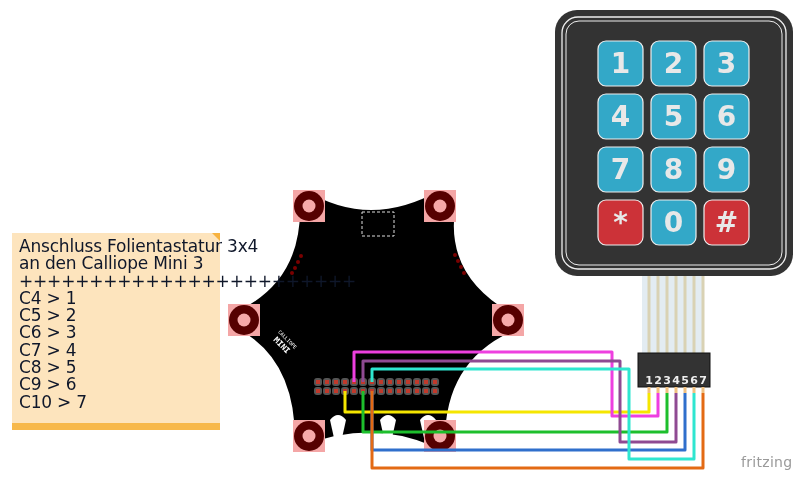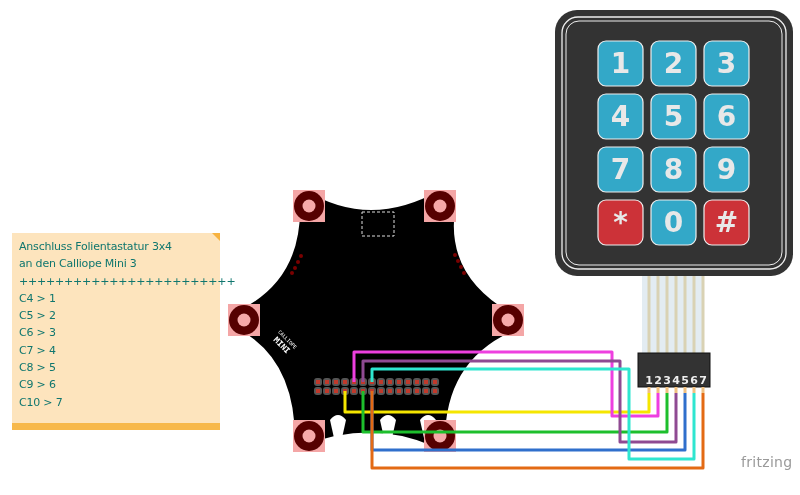--- a/index.html
+++ b/index.html
@@ -1,21 +1,21 @@
 <!DOCTYPE html>
 <html><head>
 <meta charset="utf-8">
 <style>
   html, body { margin:0; padding:0; background:#ffffff; }
   body { width:800px; height:495px; position:relative; overflow:hidden; font-family:"DejaVu Sans", sans-serif; }
   #canvas { position:absolute; left:0; top:0; }
   .note { position:absolute; left:12px; top:233px; width:208px; height:197px; background:#fde4bd; box-sizing:border-box; }
   .note-fold { position:absolute; right:0; top:0; width:0; height:0; border-top:8px solid #f7b23f; border-left:8px solid transparent; }
   .note-bar { position:absolute; left:0; bottom:0; width:100%; height:7px; background:#f7b84a; }
-  .note-text { position:absolute; left:7px; top:5px; font-size:11px; line-height:17.3px; color:#0f766e; white-space:pre; font-family:"DejaVu Sans", sans-serif; letter-spacing:-0.2px; }
+  .note-text { position:absolute; left:7px; top:5px; font-size:17px; line-height:17.3px; color:#0f172a; white-space:pre; font-family:"DejaVu Sans", sans-serif; letter-spacing:-0.2px; }
   .brand { position:absolute; left:741px; top:454px; font-size:14px; color:#9a9a9a; font-family:"DejaVu Sans", sans-serif; letter-spacing:0.3px; }
 </style>
 </head>
 <body>
 
 <svg id="canvas" width="800" height="495" viewBox="0 0 800 495">
 
   <g>
     <path fill="#000" d="M305,190 Q370,230 440,190 L455,210 Q445,280 520,318 L515,330 Q445,360 445,440 L430,445 Q370,420 305,445 L295,440 Q295,360 240,330 L240,310 Q300,280 300,210 Z"></path>
 

